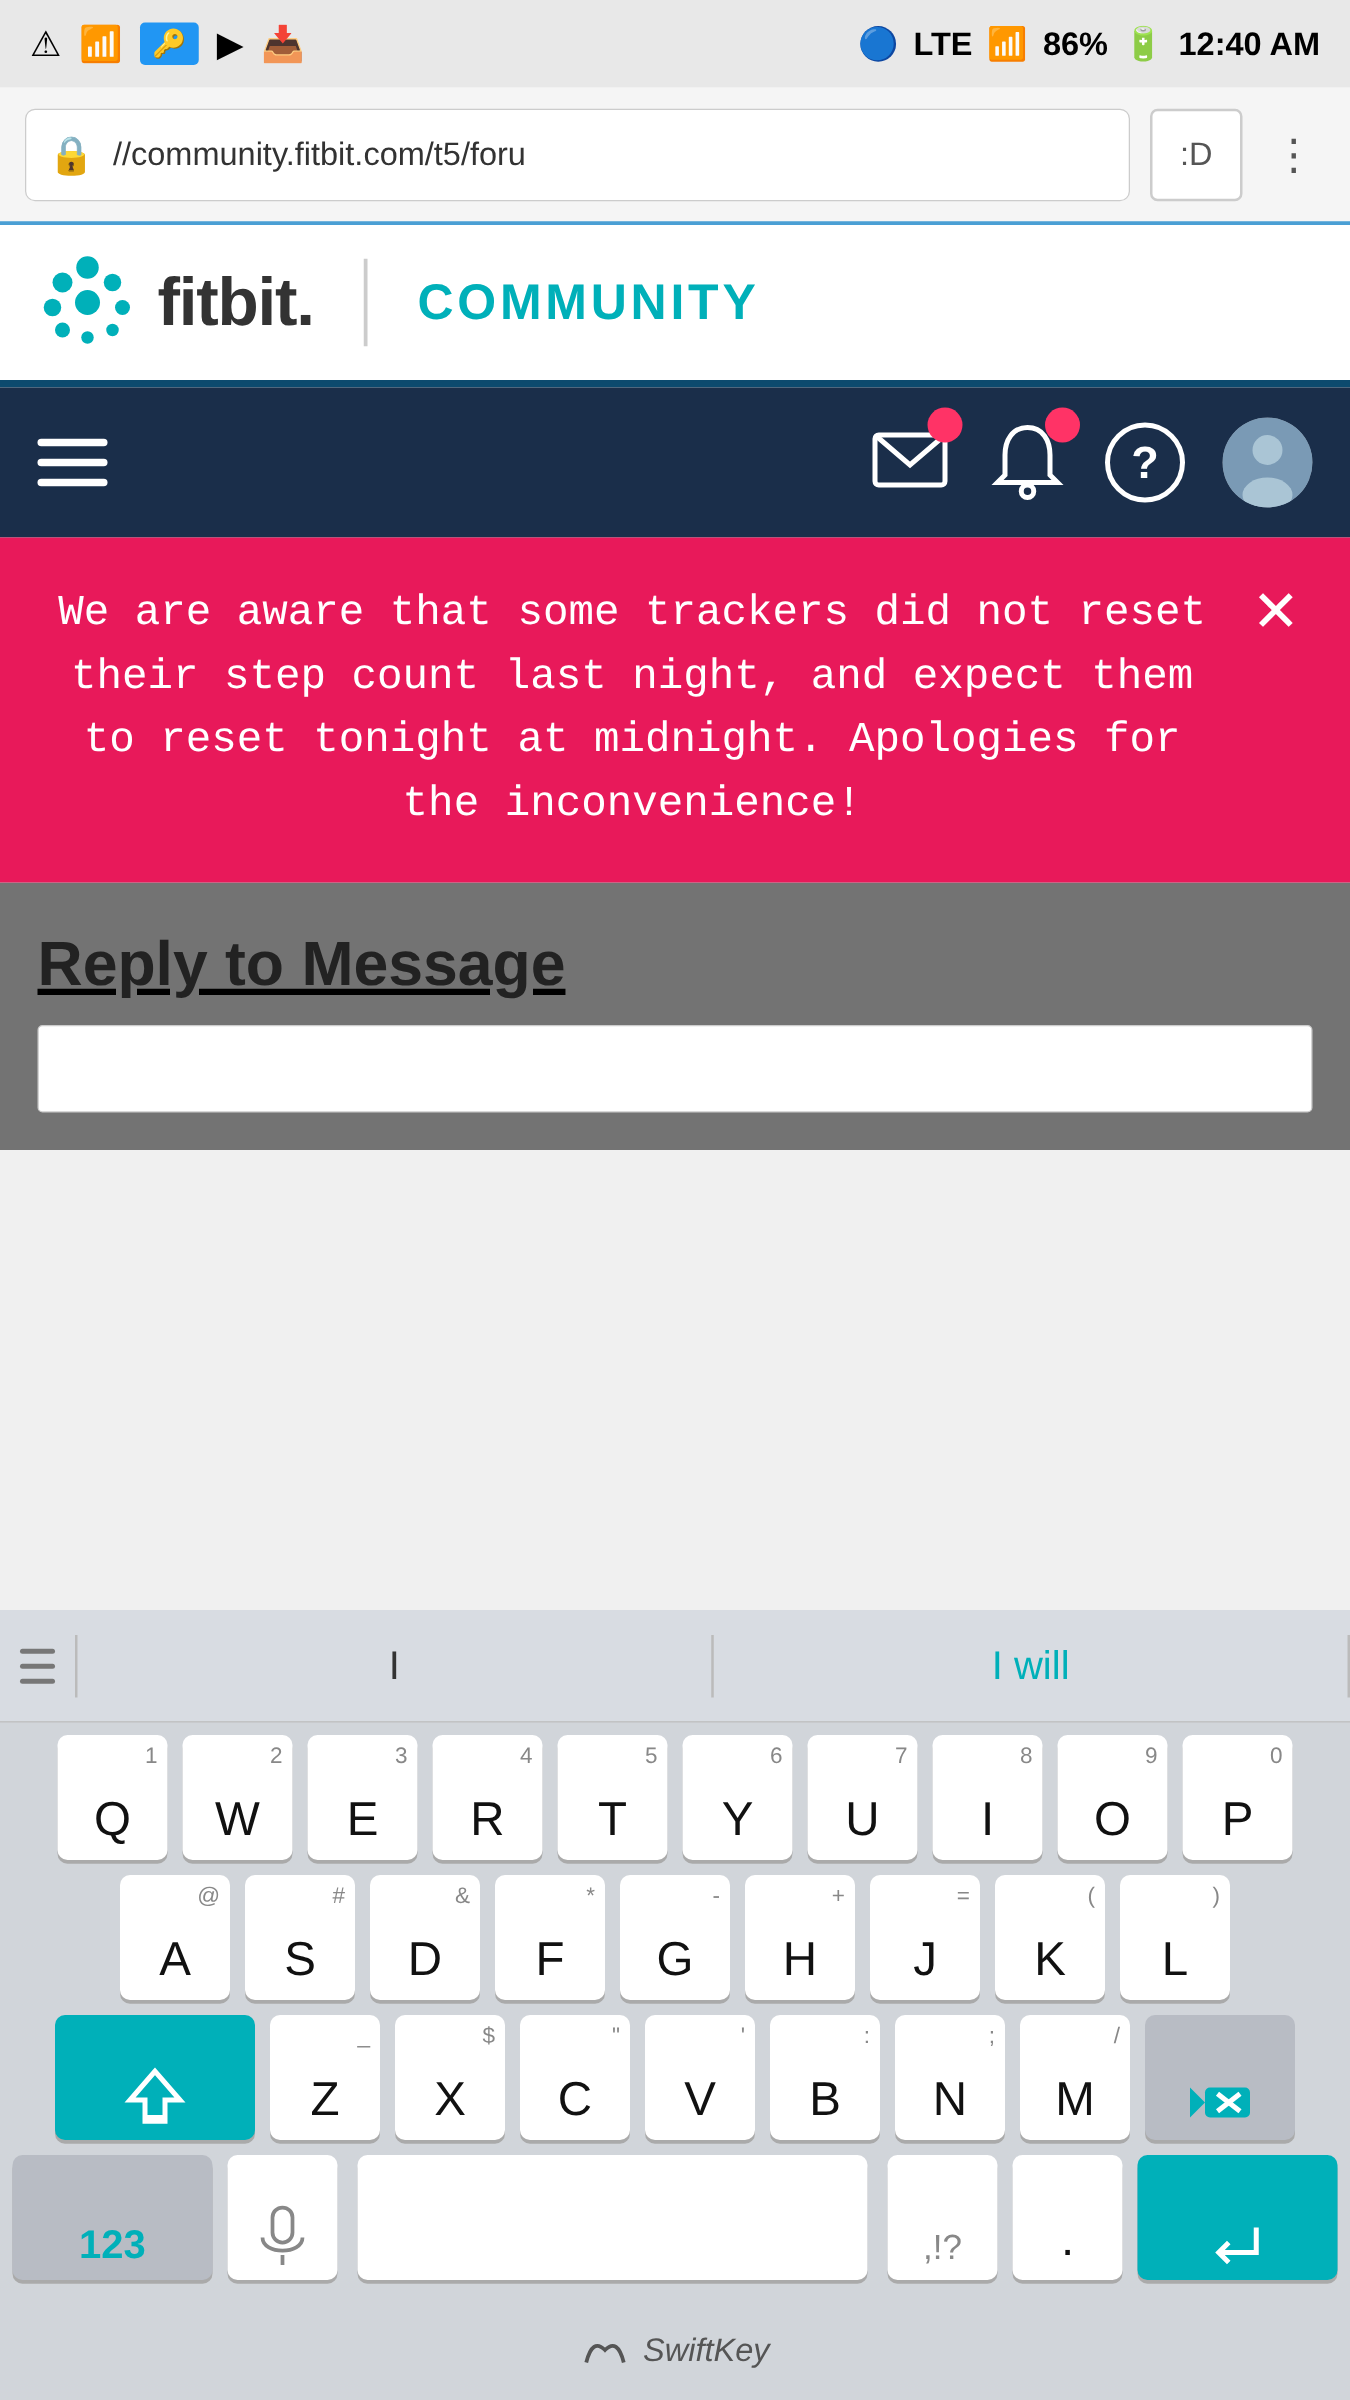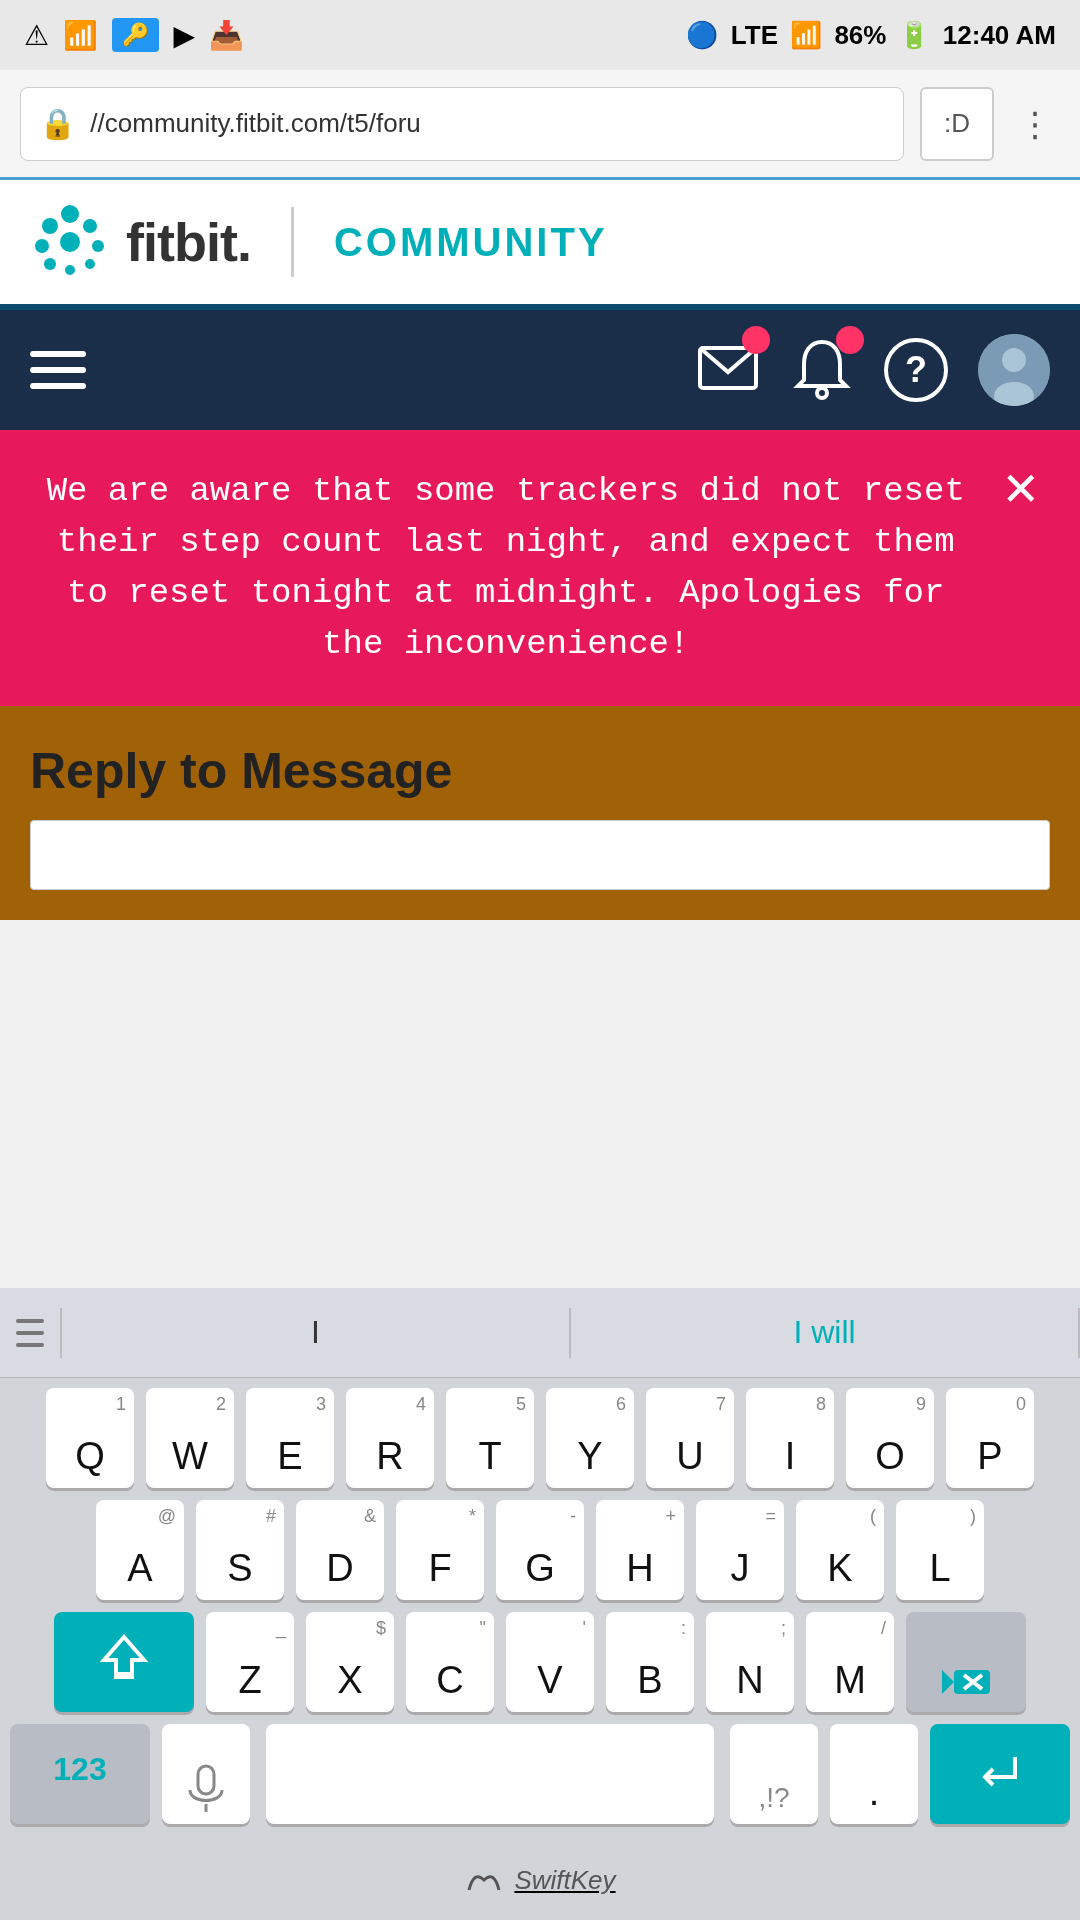--- a/index.html
+++ b/index.html
@@ -210,22 +210,23 @@
     .banner-close {
       color: white;
       font-size: 46px;
       line-height: 1;
       cursor: pointer;
       flex-shrink: 0;
     }
 
     
     .content-area {
-      background: #a16207;
+      background: #737373;
       padding: 36px 30px 20px 30px;
+      text-decoration: underline;
     }
     .reply-title {
       font-size: 50px;
       font-weight: bold;
       color: #222;
       margin-bottom: 20px;
     }
     .reply-input-area {
       border: 1px solid #ccc;
       border-radius: 4px;
@@ -314,23 +315,22 @@
     }
     .key-num {
       width: 88px;
       height: 100px;
     }
     .key-letter {
       width: 88px;
       height: 100px;
     }
     .key-wide {
-      width: 140px;
+      width: 160px;
       height: 100px;
-      justify-content: center;
     }
     .key-space {
       flex: 1;
       height: 100px;
       margin: 0 4px;
     }
     .key-special {
       background: #b8bcc4;
     }
     .key-teal {
@@ -351,21 +351,20 @@
       background: #d1d5da;
       display: flex;
       align-items: center;
       justify-content: center;
       gap: 12px;
     }
     .swiftkey-logo {
       display: flex;
       align-items: center;
       gap: 10px;
-      text-decoration: underline;
     }
     .swiftkey-text {
       font-size: 26px;
       color: #555;
       font-style: italic;
     }
   </style>
 </head>
 <body>
 

